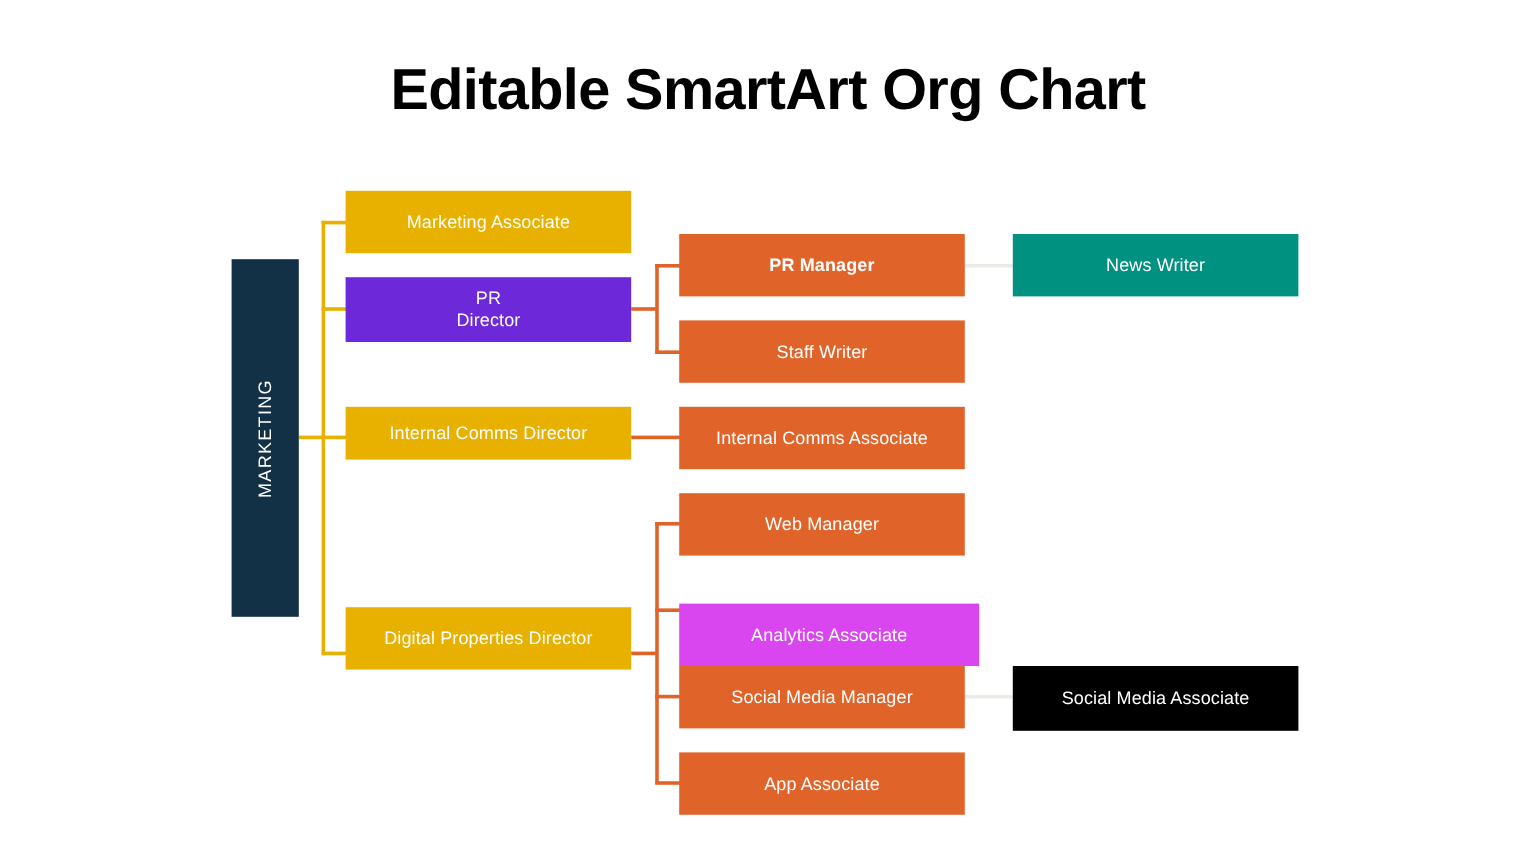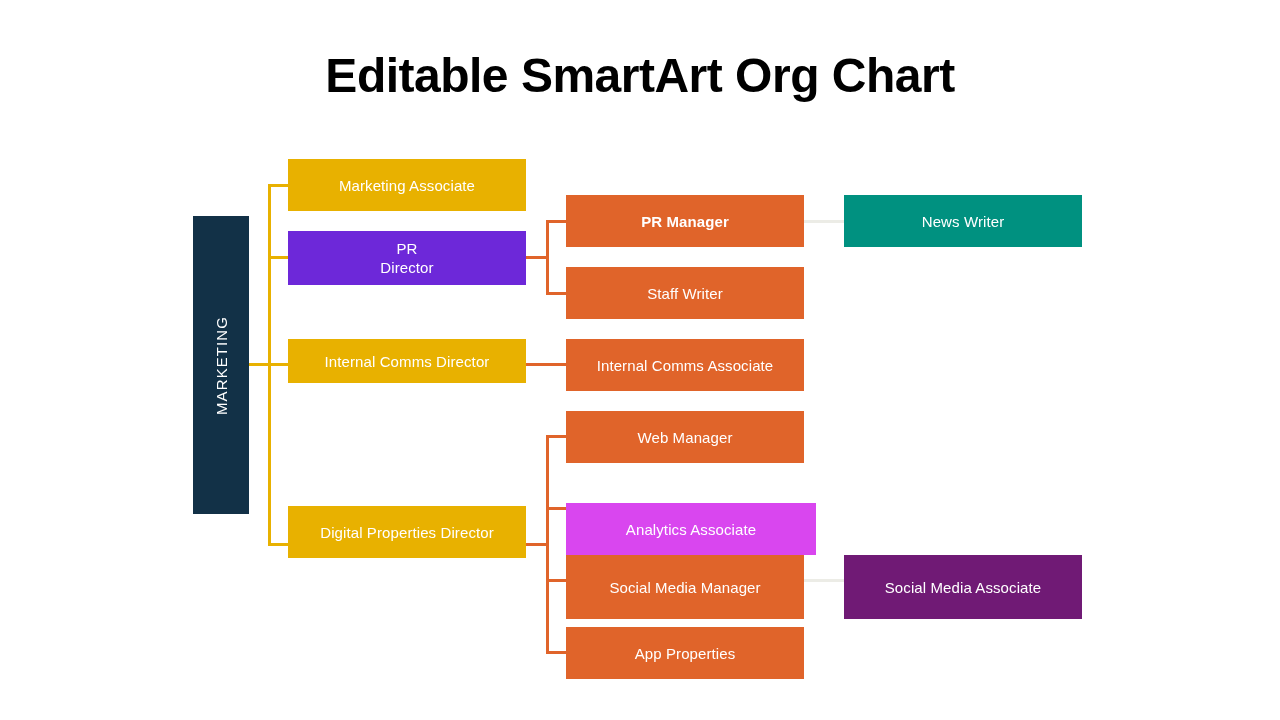--- a/index.html
+++ b/index.html
@@ -106,21 +106,21 @@
   <div class="node" style="left:566px; top:195px; width:238px; height:52px; background:#E0642A;font-weight:bold;">PR Manager</div>
 
   <div class="node" style="left:566px; top:267px; width:238px; height:52px; background:#E0642A;">Staff Writer</div>
 
   <div class="node" style="left:566px; top:339px; width:238px; height:52px; background:#E0642A;">Internal Comms Associate</div>
 
   <div class="node" style="left:566px; top:411px; width:238px; height:52px; background:#E0642A;">Web Manager</div>
 
   <div class="node" style="left:566px; top:483px; width:250px; height:52px; background:#d946ef;margin-top:20px;">Analytics Associate</div>
 
-  <div class="node" style="left:566px; top:555px; width:238px; height:64px; background:#E0642A;">Social Media Manager</div>
+  <div class="node" style="left:566px; top:555px; width:238px; height:52px; background:#E0642A;">Social Media Manager</div>
 
-  <div class="node" style="left:566px; top:627px; width:238px; height:52px; background:#E0642A;">App Properties</div>
+  <div class="node" style="left:566px; top:627px; width:238px; height:52px; background:#E0642A;">App Associate</div>
 
   <div class="node" style="left:844px; top:195px; width:238px; height:52px; background:#009180;">News Writer</div>
 
-  <div class="node" style="left:844px; top:555px; width:238px; height:64px; background:#701a75;">Social Media Associate</div>
+  <div class="node" style="left:844px; top:555px; width:238px; height:54px; background:#000000;">Social Media Associate</div>
 
 </div>
 
 </body></html>

